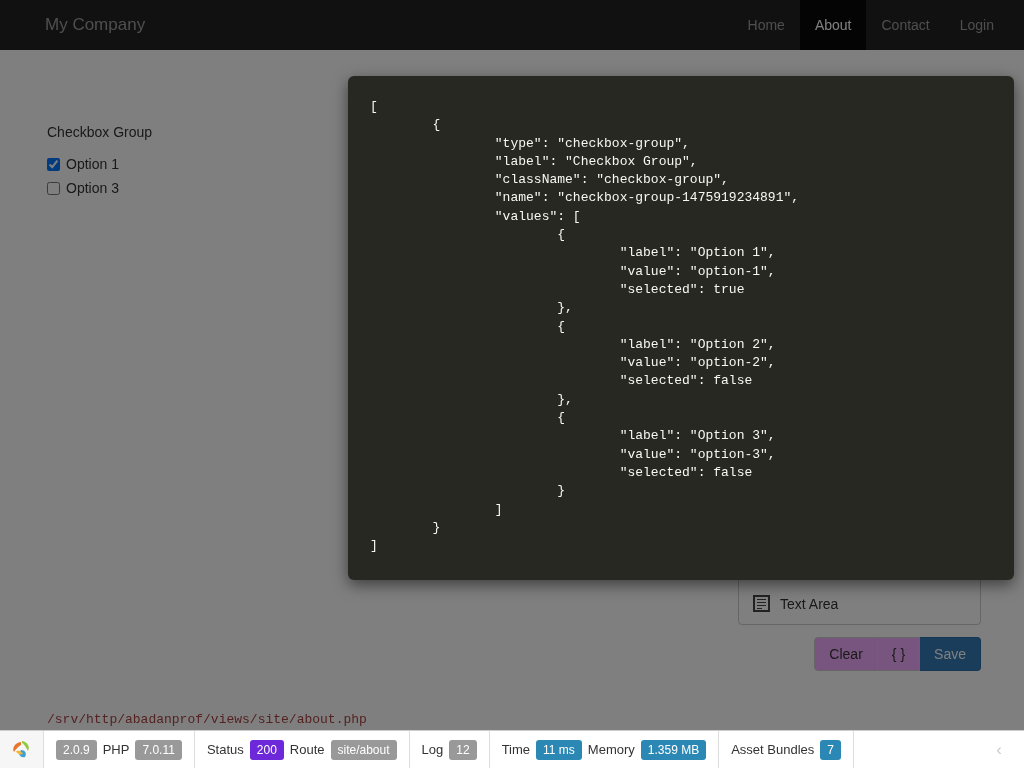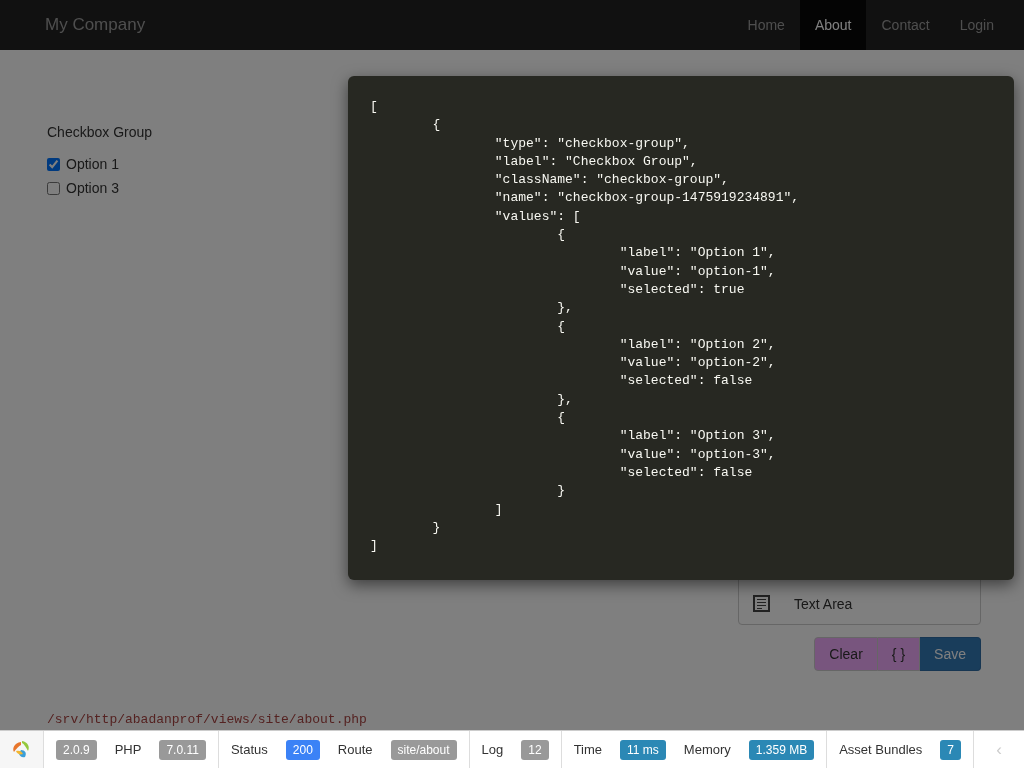--- a/index.html
+++ b/index.html
@@ -77,21 +77,21 @@
   .builder-box {
     border: 1px solid #cccccc;
     border-radius: 4px;
     background: #ffffff;
     min-height: 495px;
     padding: 8px;
   }
   .builder-spacer { height: 462px; }
   .builder-item {
     display: flex; align-items: center;
-    gap: 24px;
+    gap: 10px;
     padding: 4px 6px;
     font-size: 14px;
     color: #333333;
   }
   .ta-icon {
     width: 17px; height: 17px;
     border: 2px solid #444444;
     position: relative;
     flex: 0 0 auto;
   }
@@ -178,37 +178,37 @@
     color: #333333;
   }
   .db-logo {
     width: 44px;
     display: flex; align-items: center; justify-content: center;
     border-right: 1px solid #dddddd;
     background: #f6f6f6;
   }
   .db-block {
     display: flex; align-items: center;
-    gap: 18px;
+    gap: 6px;
     padding: 0 12px;
     border-right: 1px solid #dddddd;
     white-space: nowrap;
   }
   .db-block.grow { flex: 1; border-right: none; justify-content: flex-end; }
   .db-label { color: #333333; }
   .pill {
     display: inline-block;
     padding: 2px 7px;
     border-radius: 3px;
     color: #ffffff;
     font-size: 12px;
     line-height: 16px;
     background: #999999;
   }
-  .pill.green { background: #3b82f6; text-align: right; }
+  .pill.green { background: #6d28d9; text-align: right; }
   .pill.blue  { background: #2b88b5; }
   .chev {
     color: #cccccc;
     font-size: 17px;
     padding-right: 10px;
   }
 </style>
 </head>
 <body>
 

